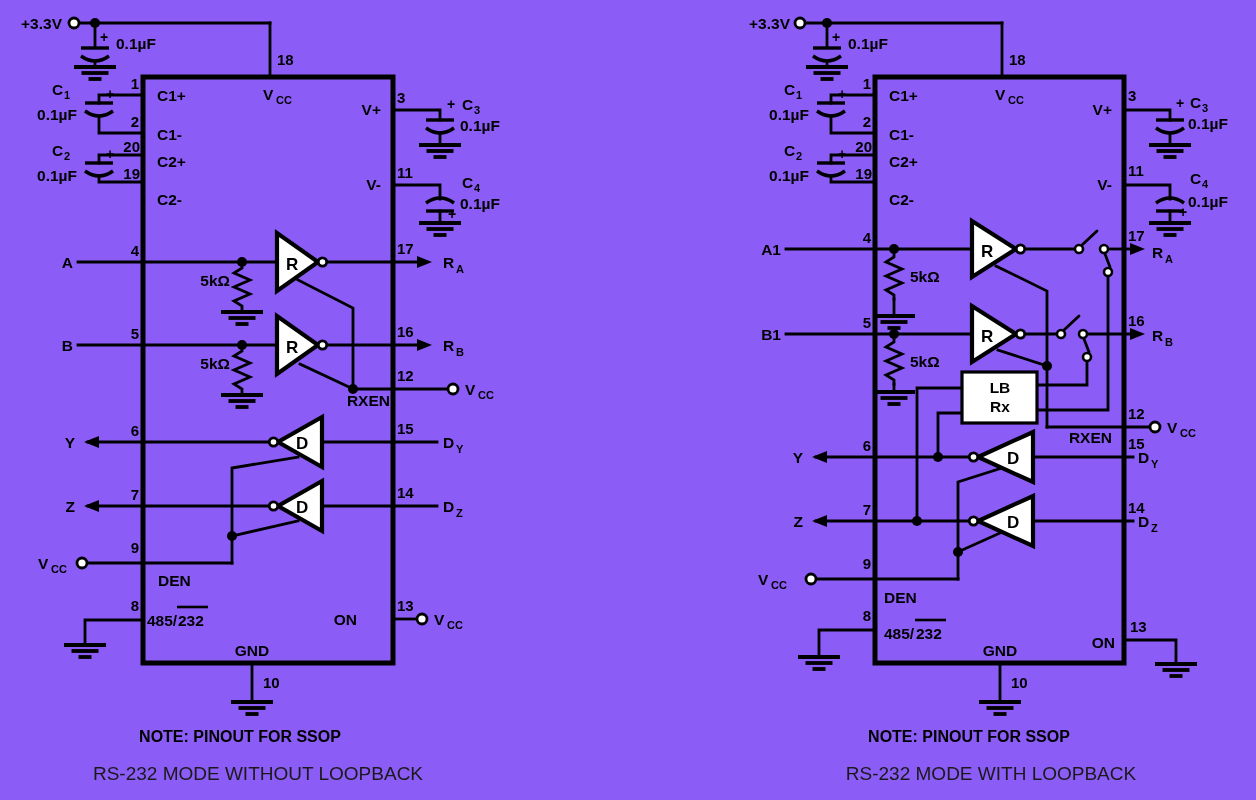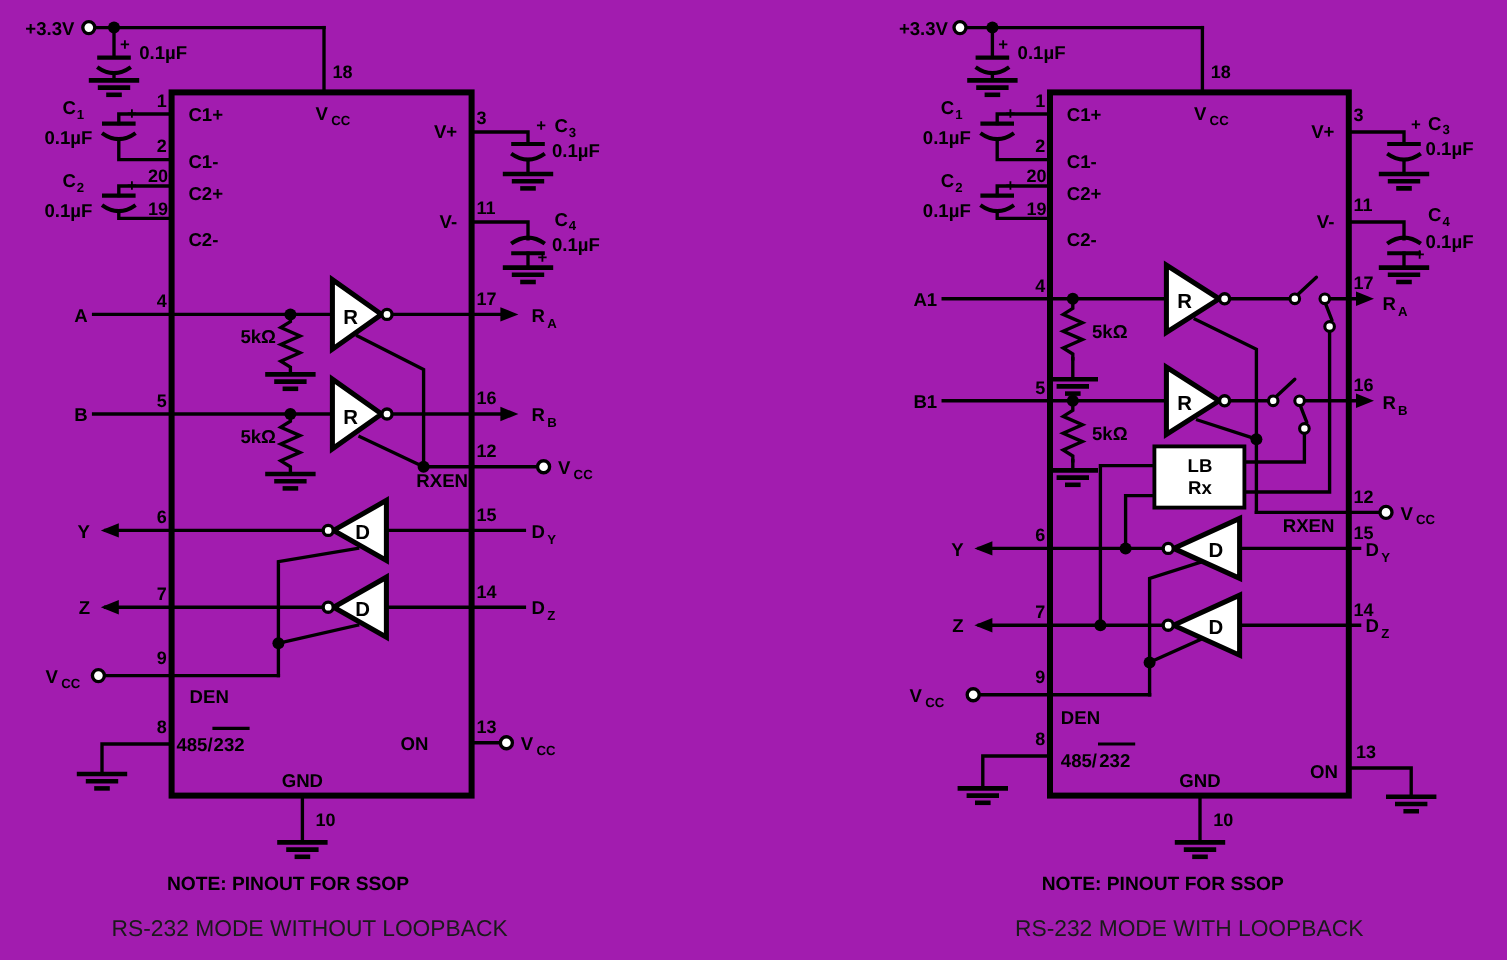--- a/index.html
+++ b/index.html
@@ -1,16 +1,16 @@
 <!DOCTYPE html>
 <html><head>
 <meta charset="utf-8">
 <style>
   html,body{margin:0;padding:0;background:#fff;}
-  .stage{position:relative;width:1256px;height:800px;background:#a21caf;overflow:hidden;}
+  .stage{position:relative;width:1256px;height:800px;background:#8b5cf6;overflow:hidden;}
   svg{display:block;}
   text{font-family:"Liberation Sans","DejaVu Sans",sans-serif;fill:#000;}
   .t{font-size:15.5px;font-weight:bold;}
   .pin{font-size:15px;font-weight:bold;}
   .sub{font-size:11px;font-weight:bold;}
   .plus{font-size:14px;font-weight:bold;}
   .amp{font-size:17px;font-weight:bold;}
   .note{font-size:16px;font-weight:bold;}
   .cap-title{font-size:19px;font-weight:normal;fill:#1a1a1a;}
   .end{text-anchor:end;}

